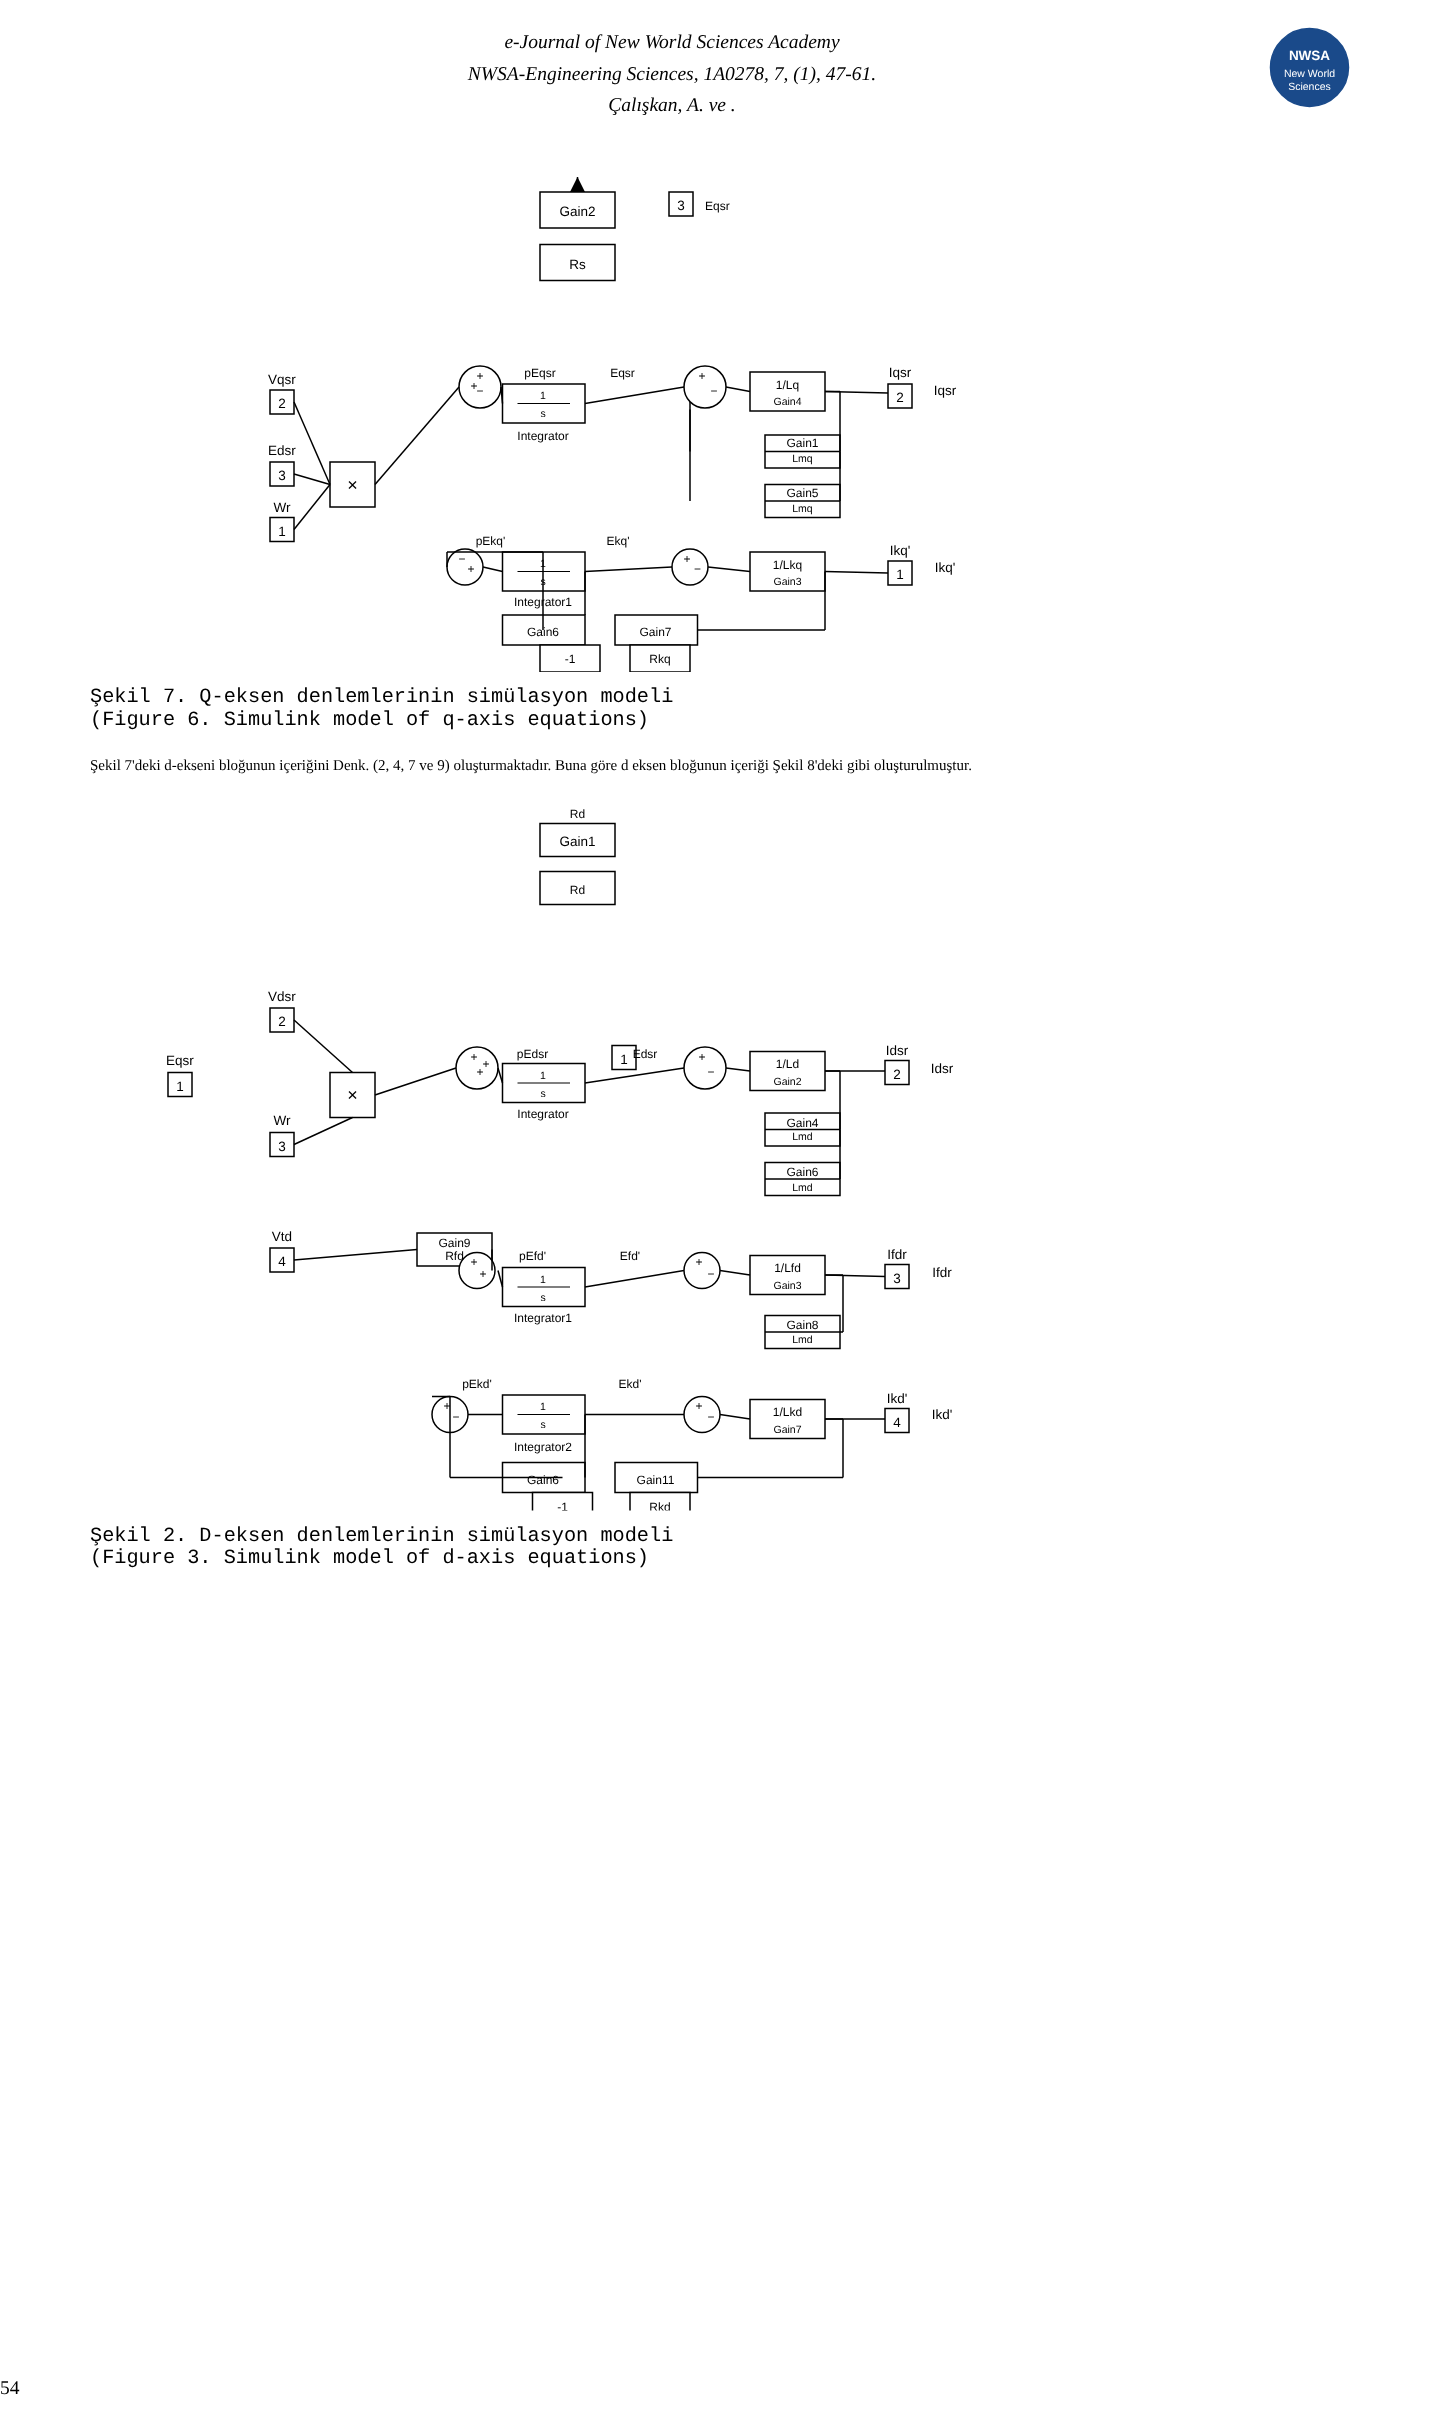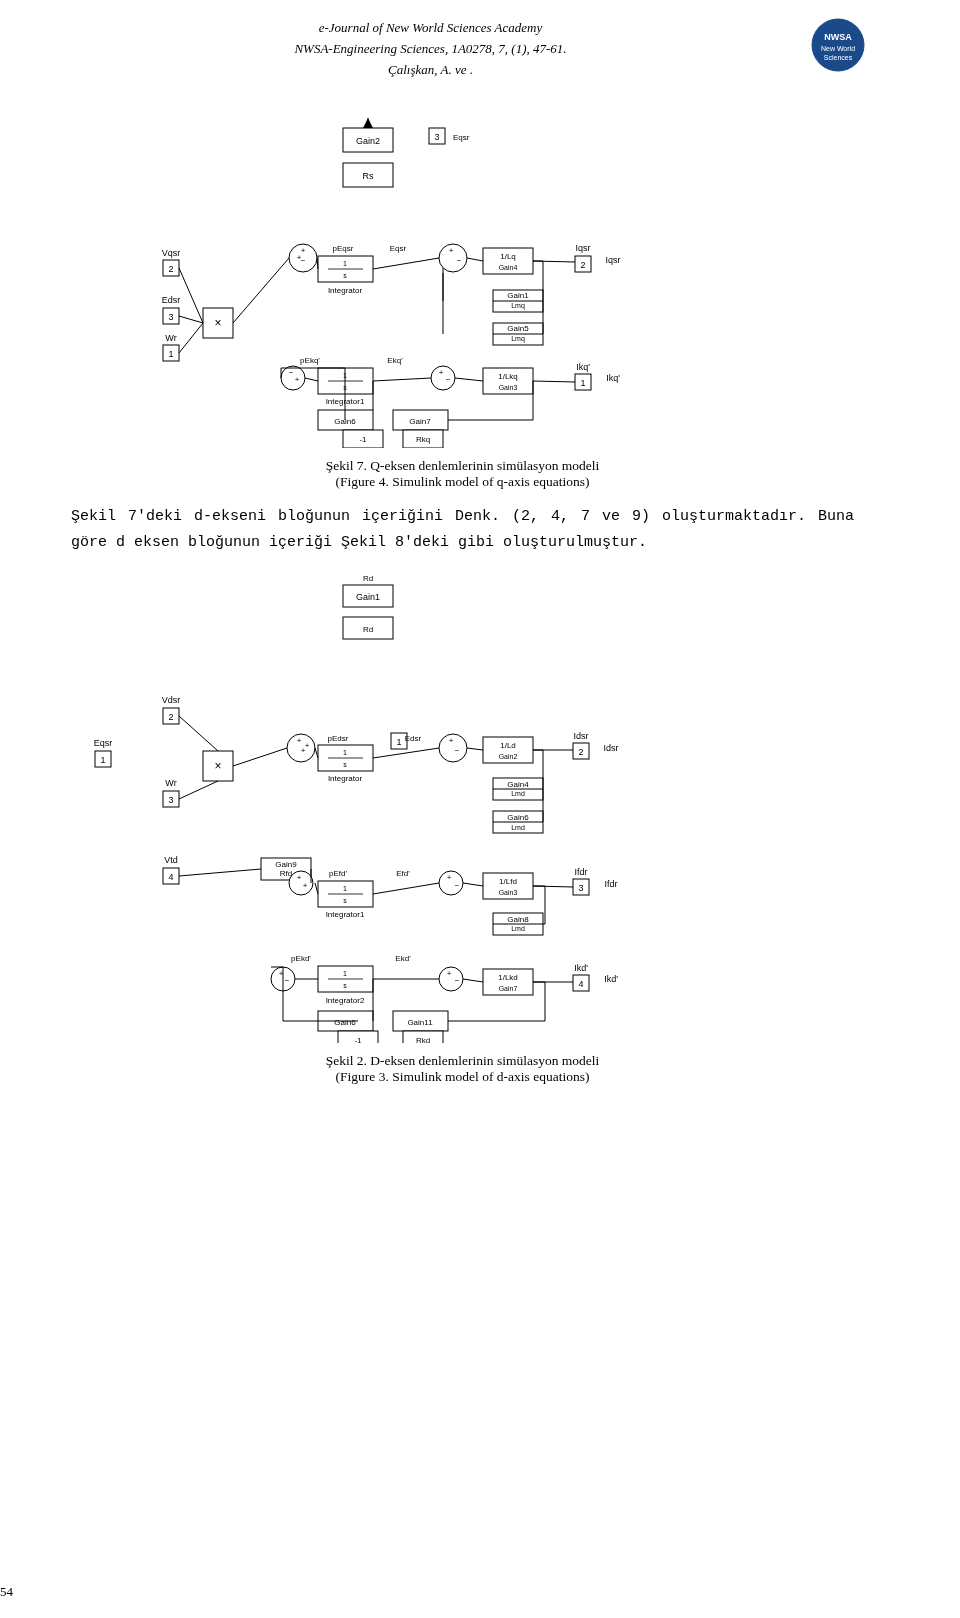--- a/index.html
+++ b/index.html
@@ -7,21 +7,21 @@
       width: 960px;
       min-height: 1618px;
       background: #fff;
       font-family: 'Courier New', Courier, monospace;
       font-size: 14px;
       color: #000;
     }
     .page {
       width: 960px;
       min-height: 1618px;
-      padding: 0 95px 40px 60px;
+      padding: 0 60px 40px 60px;
       position: relative;
     }
     .header {
       display: flex;
       justify-content: space-between;
       align-items: flex-start;
       padding: 18px 0 10px 0;
       border-bottom: none;
     }
     .header-text {
@@ -47,31 +47,30 @@
       margin: 18px 0 10px 0;
     }
     .diagram-box {
       border: none;
       background: #fff;
     }
     .diagram-svg {
       display: block;
     }
     .caption {
-      text-align: center;
       margin: 8px 0 14px 0;
       font-size: 13.5px;
+      font-family: Liberation Mono, monospace;
+    }
+    .body-text {
       font-family: Liberation Serif, serif;
-    }
-    .body-text {
-      font-family: Liberation Mono, monospace;
-      font-size: 15px;
+      font-size: 10px;
       line-height: 1.7;
       text-align: justify;
-      margin: 6px 11px;
+      margin: 6px 0;
     }
     .footer {
       position: absolute;
       bottom: 18px;
       left: 0; right: 0;
       text-align: left;
       font-family: 'Times New Roman', Times, serif;
       font-size: 13px;
     }
   </style>
@@ -230,21 +229,21 @@
         <line x1="395" y1="312" x2="480" y2="312" stroke="#000" stroke-width="1"></line>
         <line x1="292" y1="312" x2="292" y2="260" stroke="#000" stroke-width="1"></line>
         <line x1="292" y1="260" x2="228" y2="260" stroke="#000" stroke-width="1"></line>
         <line x1="228" y1="260" x2="228" y2="270" stroke="#000" stroke-width="1"></line>
       </svg>
     </div>
   </div>
 
   <div class="caption">
     <div>Şekil 7. Q-eksen denlemlerinin simülasyon modeli</div>
-    <div>(Figure 4. Simulink model of q-axis equations)</div>
+    <div>(Figure 6. Simulink model of q-axis equations)</div>
   </div>
 
   <p class="body-text">Şekil 7'deki d-ekseni bloğunun içeriğini Denk. (2, 4, 7 ve 9) oluşturmaktadır. Buna göre d eksen bloğunun içeriği Şekil 8'deki gibi oluşturulmuştur.</p>
 
   <div class="diagram-container">
     <div class="diagram-box">
       <svg class="diagram-svg" width="820" height="470" viewBox="0 0 820 470" xmlns="http://www.w3.org/2000/svg">
         <rect x="0" y="0" width="820" height="470" fill="#fff"></rect>
 
         <rect x="290" y="12" width="50" height="22" fill="#fff" stroke="#000" stroke-width="1"></rect>

